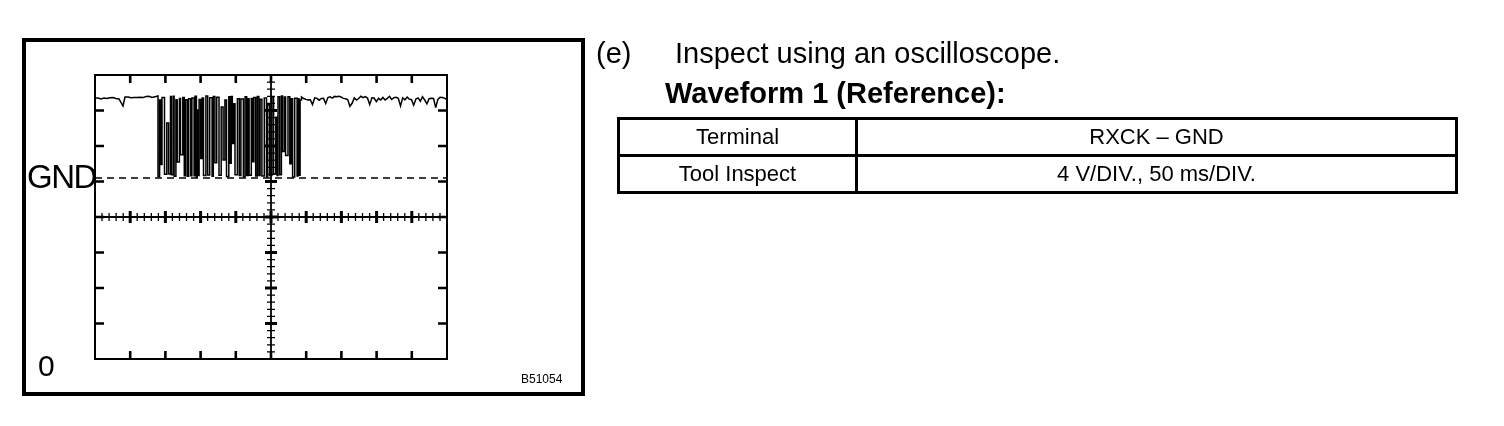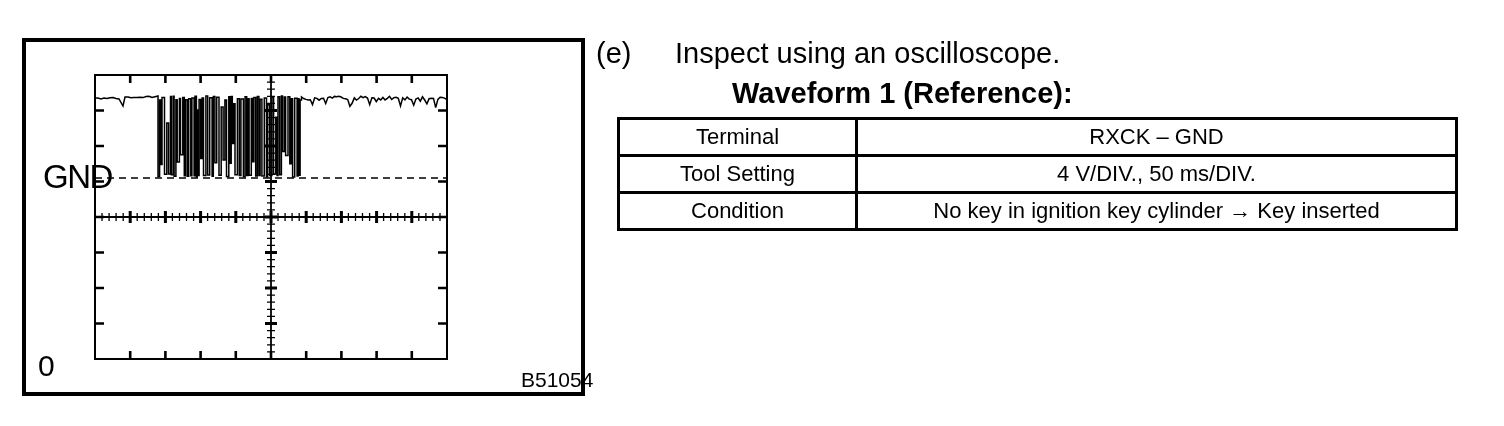--- a/index.html
+++ b/index.html
@@ -9,38 +9,38 @@
     font-family:"Liberation Sans", sans-serif;
   }
   
   .figure-box{
     position:absolute;left:22px;top:38px;width:563px;height:358px;
     border:4px solid #000;box-sizing:border-box;background:#fff;
   }
   .figure-box svg{position:absolute;left:0;top:0;}
   .gnd-label{
     position:absolute;left:1px;top:118px;
-    font-size:33px;line-height:33px;letter-spacing:-1.5px;white-space:nowrap;margin-left:16px;
+    font-size:33px;line-height:33px;letter-spacing:-1.5px;white-space:nowrap;
   }
   .zero-label{
     position:absolute;left:12px;top:309px;
     font-size:30px;line-height:30px;
   }
   .figure-id{
     position:absolute;left:495px;top:329px;
-    font-size:21px;line-height:17px;letter-spacing:0px;white-space:nowrap;
+    font-size:12px;line-height:17px;letter-spacing:0px;white-space:nowrap;
   }
   
   .step-line{
     position:absolute;left:596px;top:38px;
     font-size:29px;line-height:30px;white-space:nowrap;
   }
   .step-label{display:inline-block;width:79px;}
   .waveform-title{
-    position:absolute;left:732px;top:78px;
+    position:absolute;left:665px;top:78px;
     font-size:29px;line-height:30px;font-weight:bold;white-space:nowrap;
   }
   .spec-table{
     position:absolute;left:617px;top:117px;width:841px;
     border-collapse:collapse;border:3px solid #a21caf;
     font-size:22px;table-layout:fixed;
   }
   .spec-table td{
     border:3px solid #000;text-align:center;vertical-align:middle;
     height:34px;padding:0 4px;white-space:nowrap;overflow:hidden;
@@ -70,21 +70,17 @@
 </div>
 <div class="waveform-title">Waveform 1 (Reference):</div>
 
 <table class="spec-table">
   <tbody>
       <tr>
     <td class="c1">Terminal</td>
     <td class="c2">RXCK – GND</td>
   </tr>
   <tr>
-    <td class="c1">Tool Setting</td>
+    <td class="c1">Tool Inspect</td>
     <td class="c2">4 V/DIV., 50 ms/DIV.</td>
-  </tr>
-  <tr>
-    <td class="c1">Condition</td>
-    <td class="c2">No key in ignition key cylinder → Key inserted</td>
   </tr>
 </tbody>
   </table>
 
 </body></html>

